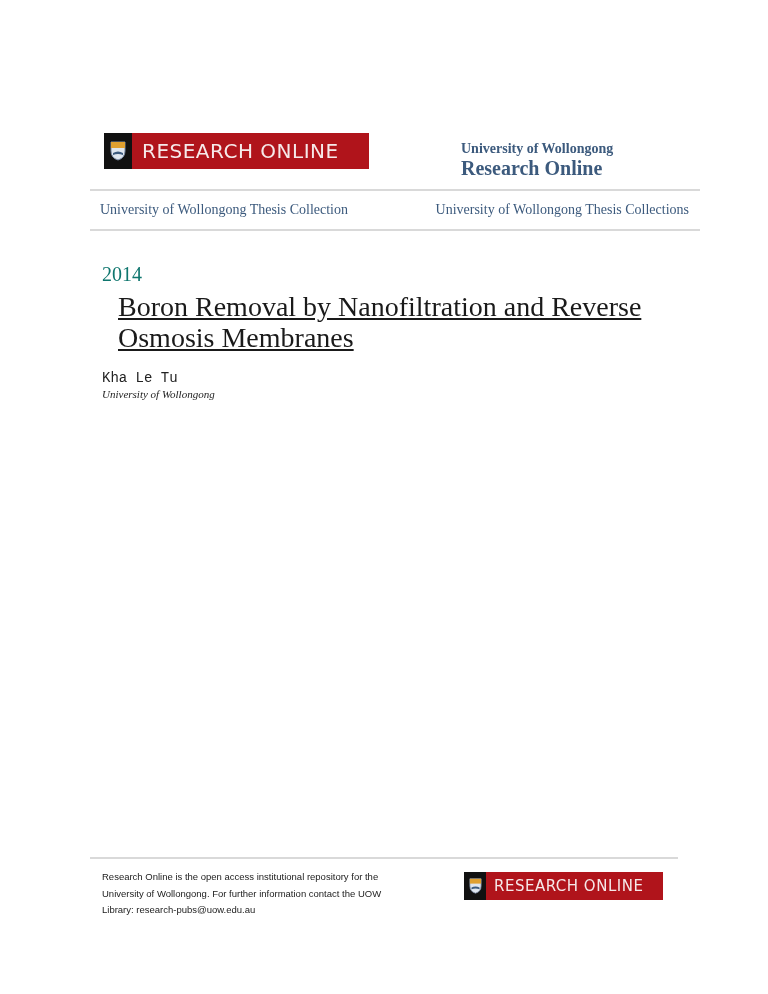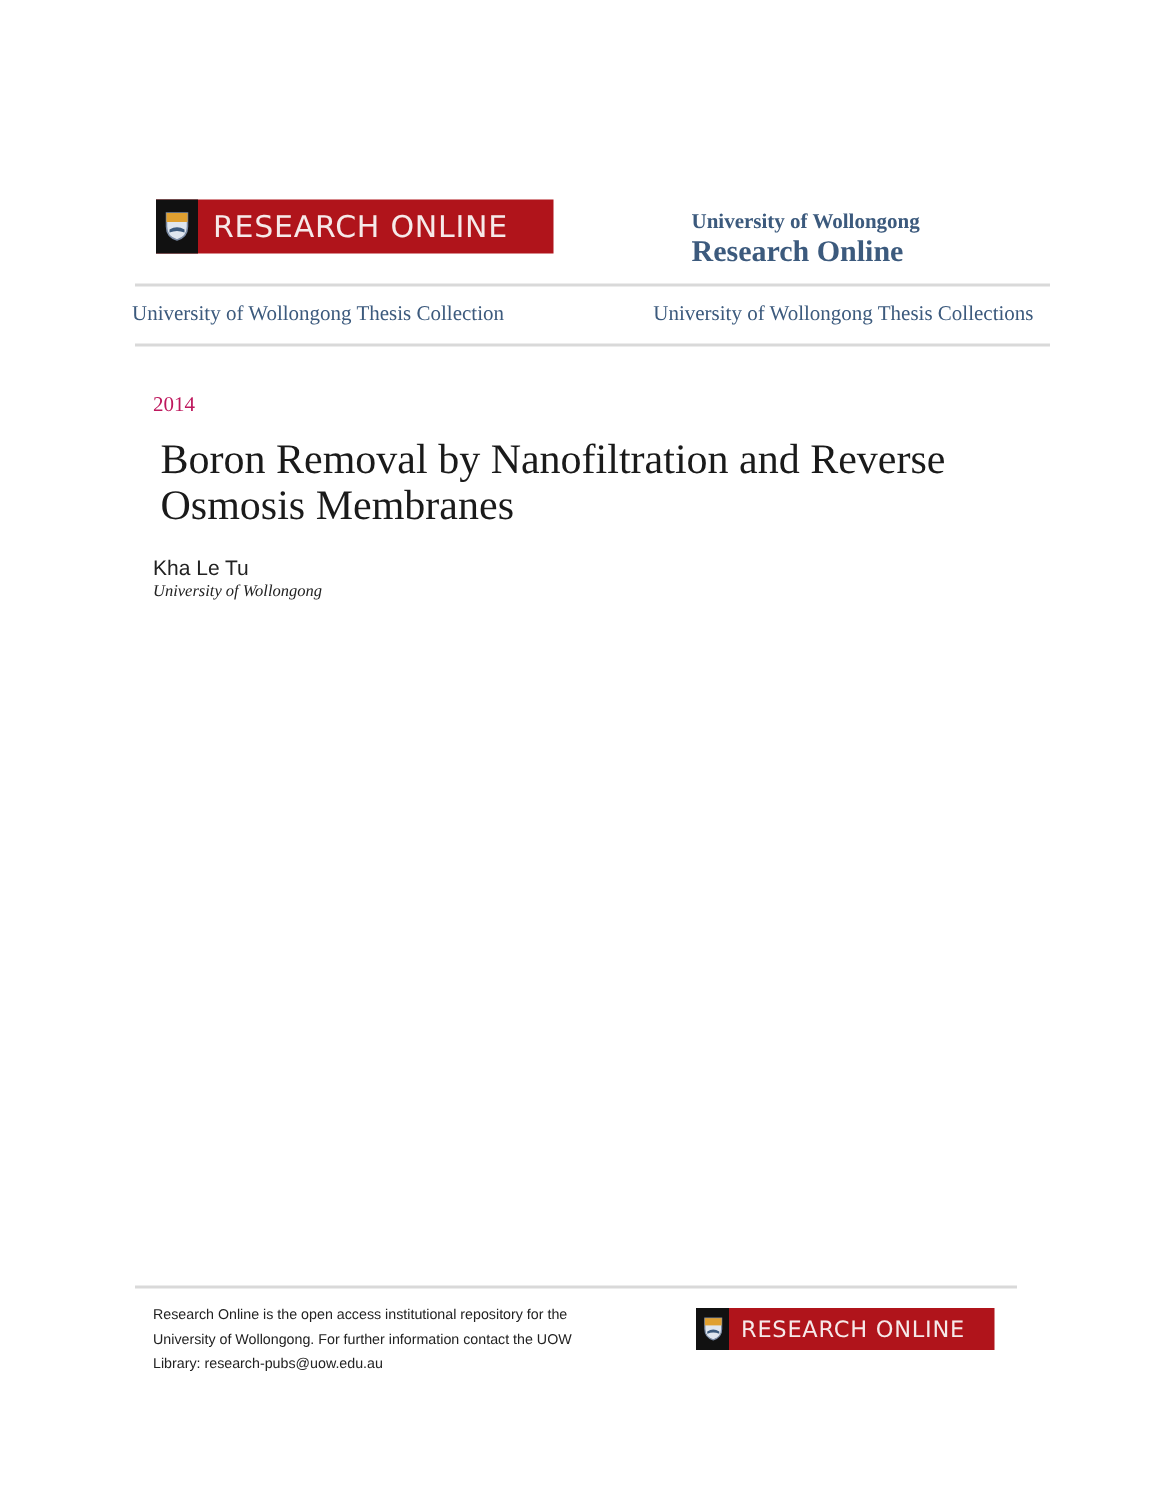--- a/index.html
+++ b/index.html
@@ -20,26 +20,26 @@
   .uow-block { position: absolute; left: 461px; top: 141px; color: #3c5a7d; font-family: "Liberation Serif", serif; font-weight: bold; }
   .uow-block .l1 { font-size: 14px; line-height: 16px; }
   .uow-block .l2 { font-size: 20px; line-height: 22px; }
 
   .hr { position: absolute; height: 2px; background: #d9d9d9; }
   #hr1 { left: 90px; top: 189px; width: 610px; }
   #hr2 { left: 90px; top: 229px; width: 610px; }
   #hr3 { left: 90px; top: 857px; width: 588px; }
 
   .coll { position: absolute; top: 202px; font-family: "Liberation Serif", serif; font-size: 14px; color: #3c5a7d; }
-  #coll-left { left: 88px; }
+  #coll-left { left: 100px; }
   #coll-right { right: 79px; margin-left: 11px; }
 
-  .year { position: absolute; left: 102px; top: 263px; font-family: "Liberation Serif", serif; font-size: 14px; color: #be185d; }
-  .title { position: absolute; left: 107px; top: 291px; width: 560px; font-family: "Liberation Serif", serif; font-size: 28px; line-height: 31px; color: #1a1a1a; }
-  .author { position: absolute; left: 102px; top: 370px; font-family: Liberation Sans, sans-serif; font-size: 14px; color: #222; }
+  .year { position: absolute; left: 102px; top: 263px; font-family: "Liberation Serif", serif; font-size: 20px; color: #0f766e; }
+  .title { position: absolute; left: 118px; top: 291px; width: 560px; font-family: "Liberation Serif", serif; font-size: 28px; line-height: 31px; color: #1a1a1a; text-decoration: underline; }
+  .author { position: absolute; left: 102px; top: 370px; font-family: Liberation Mono, monospace; font-size: 14px; color: #222; }
   .affil { position: absolute; left: 102px; top: 388px; font-family: "Liberation Serif", serif; font-size: 11px; font-style: italic; color: #222; }
 
   .foot-text { position: absolute; left: 102px; top: 869px; width: 300px; font-family: Liberation Sans, sans-serif; font-size: 9.5px; line-height: 16.5px; color: #222; }
 </style>
 </head>
 <body>
 
 <div class="logo" id="logo-top">
   <div class="crest-box">
     <svg width="16" height="20" viewBox="0 0 16 20">

